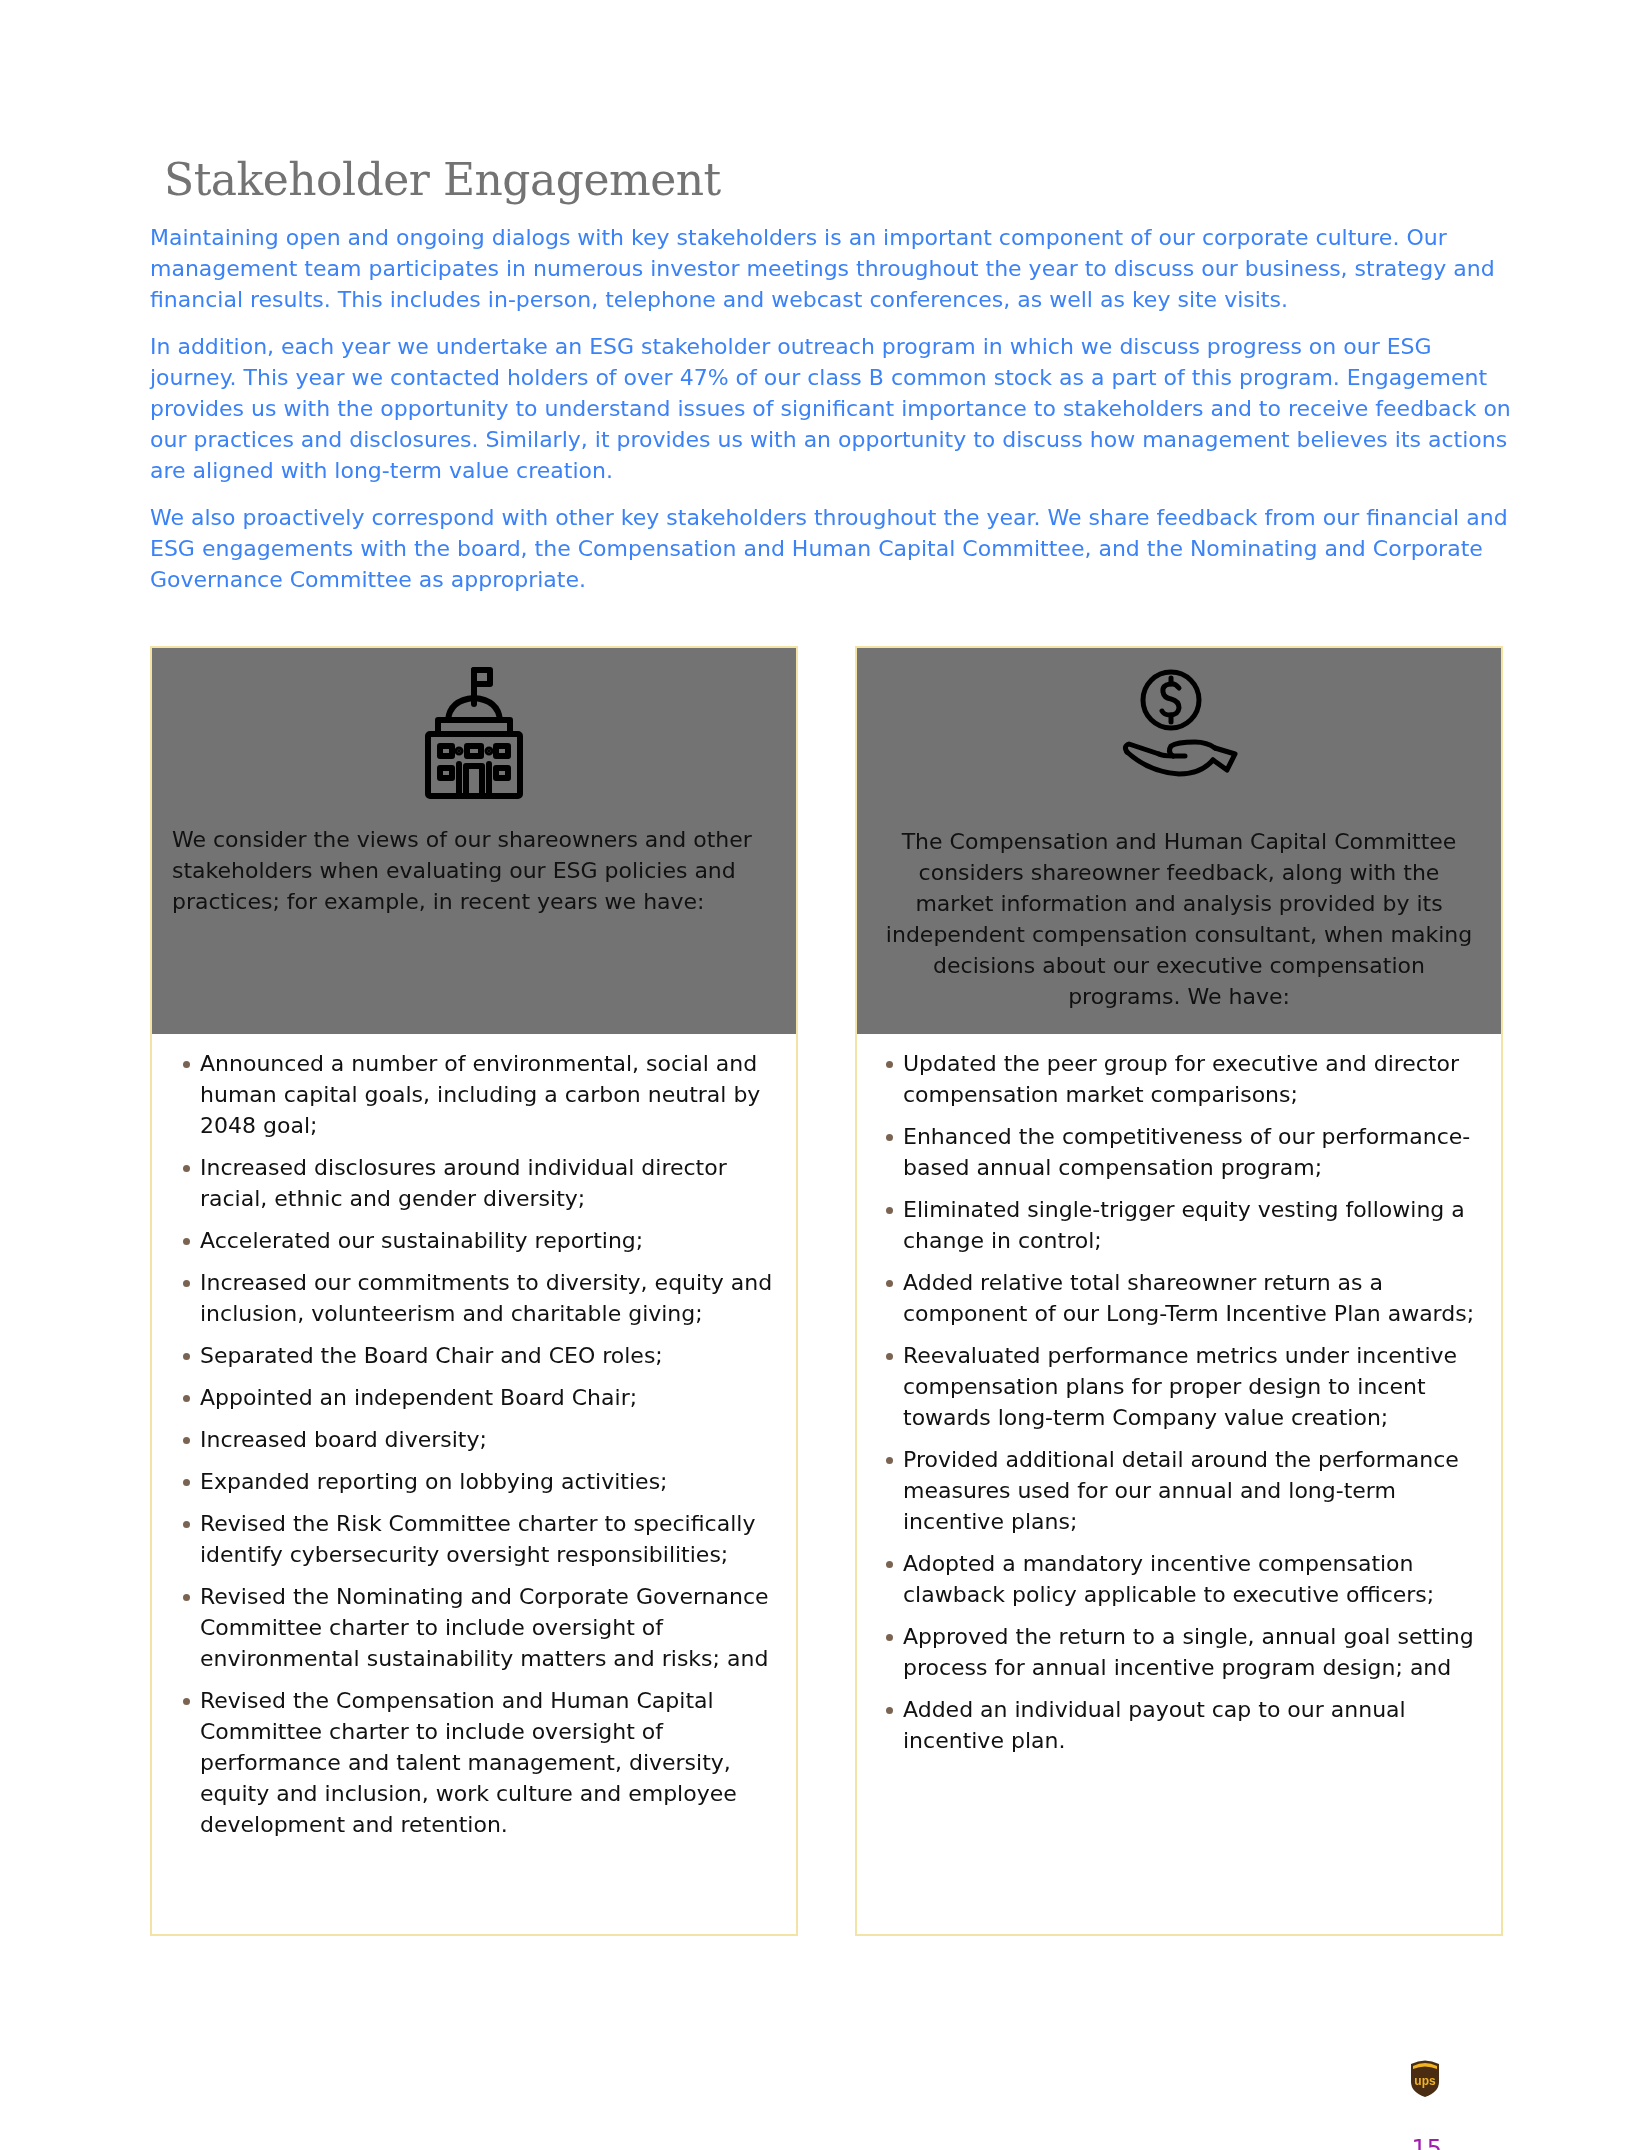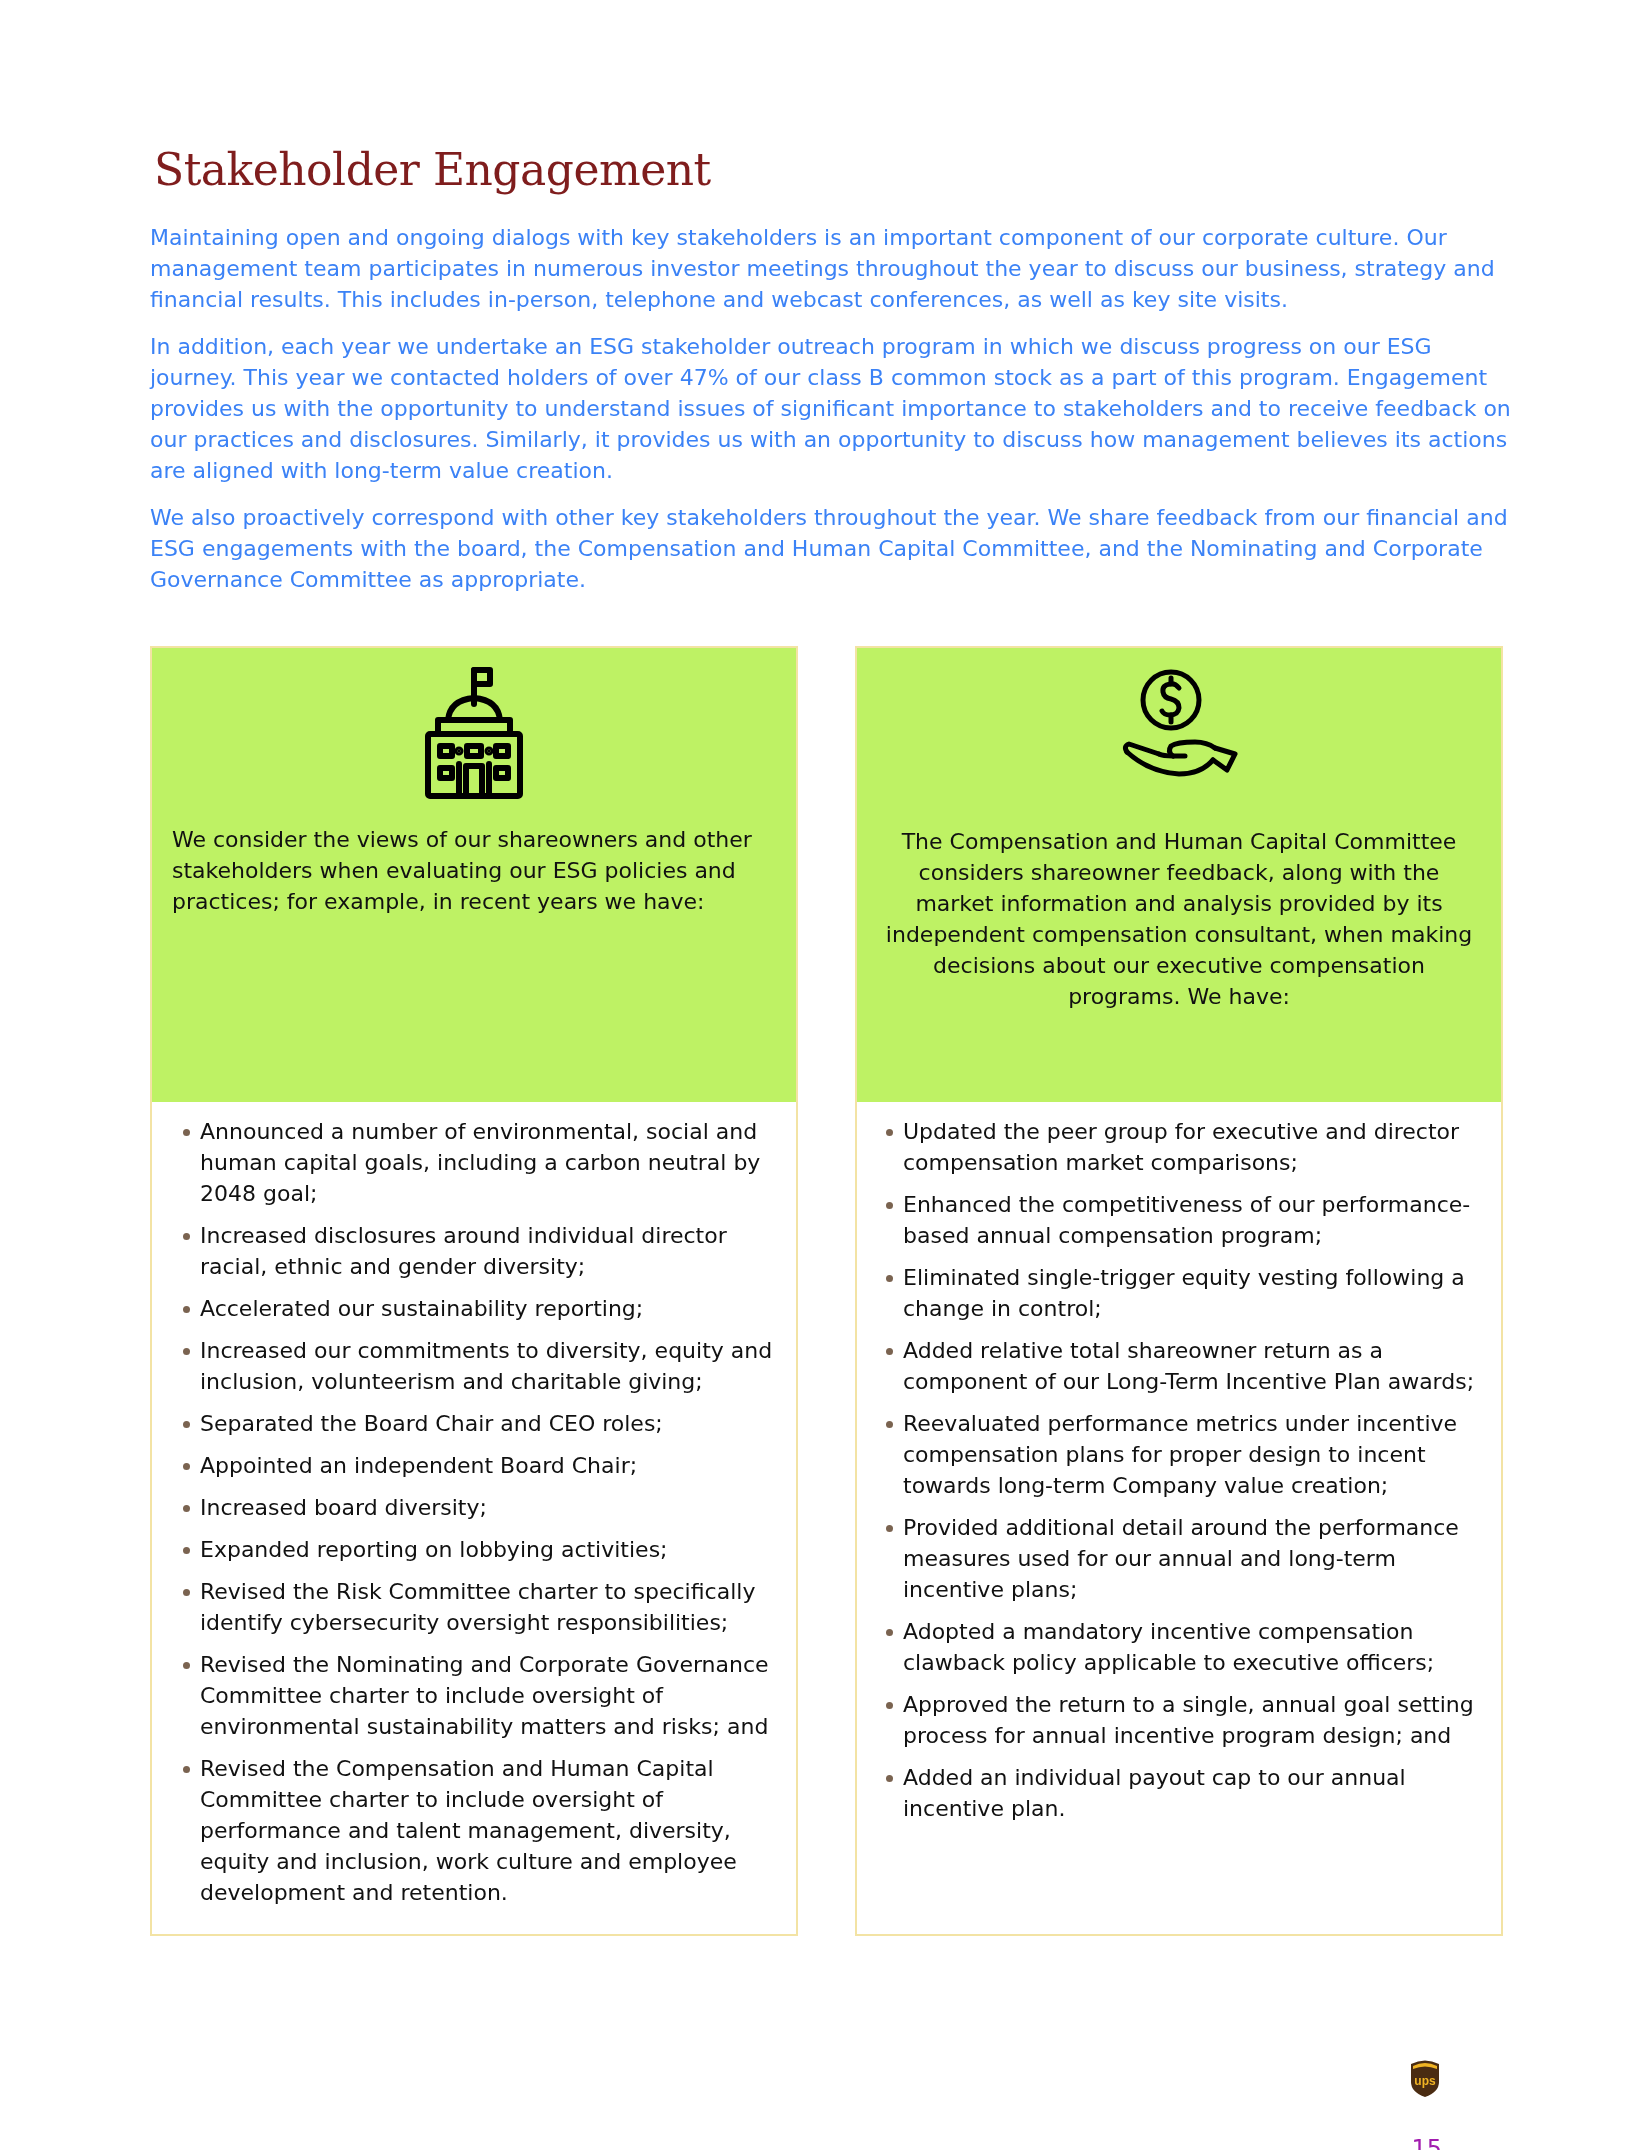--- a/index.html
+++ b/index.html
@@ -1,23 +1,23 @@
 <!DOCTYPE html>
 <html><head>
 <meta charset="utf-8">
 <style>
   html, body { margin: 0; padding: 0; background: #ffffff; }
   body { width: 1650px; height: 2150px; position: relative; font-family: "DejaVu Sans", sans-serif; color: #111; }
-  .page-title { position: absolute; left: 150px; top: 140px; font-family: "DejaVu Serif", serif; font-size: 44px; color: #7f1d1d; font-weight: normal; letter-spacing: -0.5px; margin: 4px; }
+  .page-title { position: absolute; left: 150px; top: 140px; font-family: "DejaVu Serif", serif; font-size: 44px; color: #737373; font-weight: normal; letter-spacing: -0.5px; margin: 14px; }
   .intro { position: absolute; left: 150px; top: 222px; width: 1370px; font-size: 22px; line-height: 31px; color: #3b82f6; }
   .intro p { margin: 0 0 16px 0; }
   .card { position: absolute; top: 646px; width: 648px; height: 1290px; border: 2px solid #f3e3a4; background: #fff; box-sizing: border-box; }
   .card.left { left: 150px; }
   .card.right { left: 855px; }
-  .card-head { background: #bef264; height: 454px; position: relative; }
+  .card-head { background: #737373; height: 386px; position: relative; }
   .card-icon { position: absolute; left: 50%; transform: translateX(-50%); top: 16px; width: 140px; height: 140px; }
   .card-intro { position: absolute; left: 20px; right: 20px; top: 176px; font-size: 22px; line-height: 31px; color: #111; }
   .card.right .card-intro { top: 178px; text-align: center; }
   .card-list { list-style: none; margin: 0; padding: 14px 10px 0 48px; font-size: 22px; line-height: 31px; }
   .card.right .card-list { padding-left: 46px; }
   .card-list li { position: relative; margin-bottom: 11px; }
   .card-list li::before { content: ""; position: absolute; left: -17px; top: 13px; width: 7px; height: 7px; border-radius: 50%; background: #7a6350; }
   .footer { position: absolute; top: 2058px; left: 1408px; display: flex; align-items: flex-end; gap: 37px; flex-direction: column; }
   .page-number { font-size: 24px; color: #a21caf; }
 </style>

